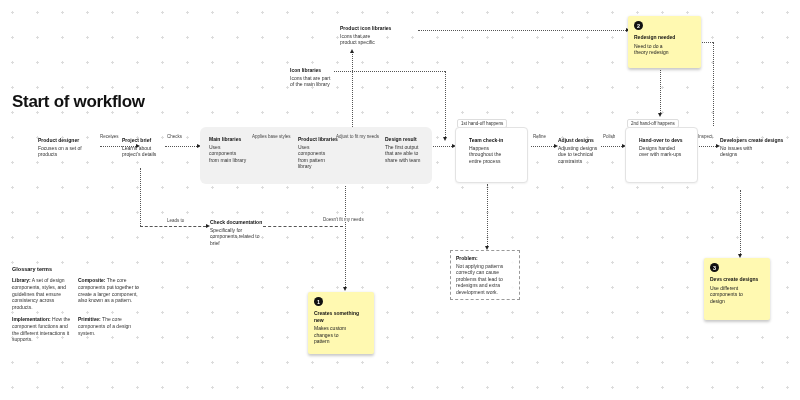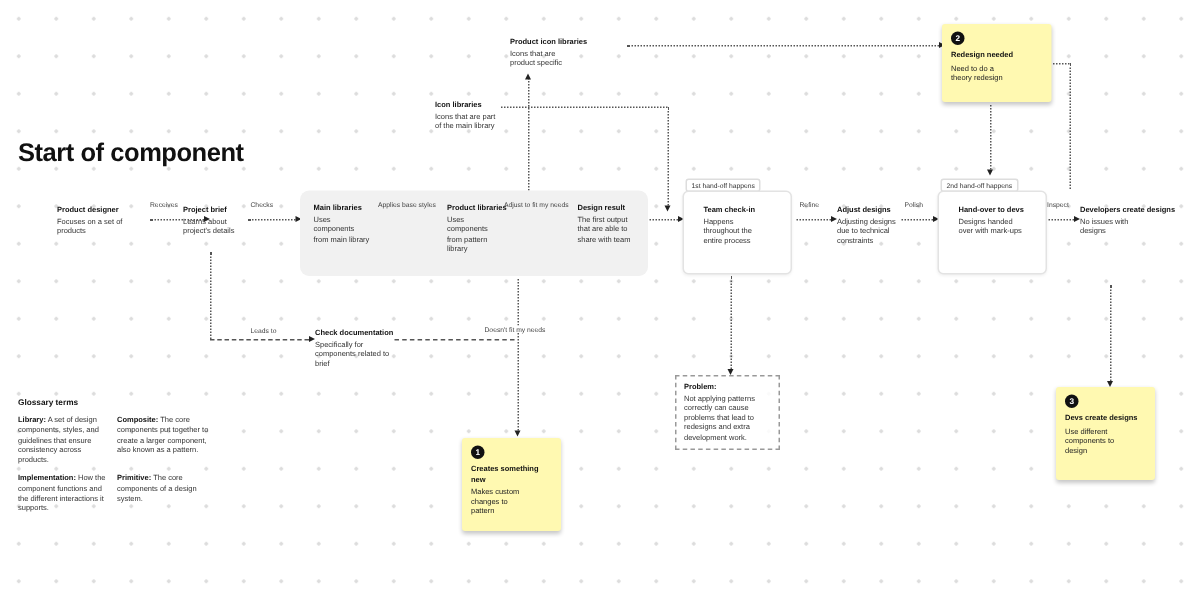--- a/index.html
+++ b/index.html
@@ -102,21 +102,21 @@
 <div class="abs hline dash" style="left:263px;top:226px;width:80px"></div>
 <div class="abs vline" style="left:345px;top:186px;height:101px"></div>
 <div class="abs ah-d" style="left:342.5px;top:287px"></div>
 
 <div class="abs vline" style="left:487px;top:184px;height:62px"></div>
 <div class="abs ah-d" style="left:484.5px;top:246px"></div>
 
 <div class="abs vline" style="left:740px;top:190px;height:64px"></div>
 <div class="abs ah-d" style="left:737.5px;top:254px"></div>
 
-<div class="abs page-title" style="left:12px;top:92px">Start of component</div>
+<div class="abs page-title" style="left:12px;top:92px">Start of workflow</div>
 
 <div class="abs" style="left:38px;top:137px;width:60px">
   <div class="node-title">Product designer</div>
   <div class="node-desc">Focuses on a set of products</div>
 </div>
 
 <div class="abs" style="left:122px;top:137px;width:46px">
   <div class="node-title">Project brief</div>
   <div class="node-desc">Learns about project's details</div>
 </div>

